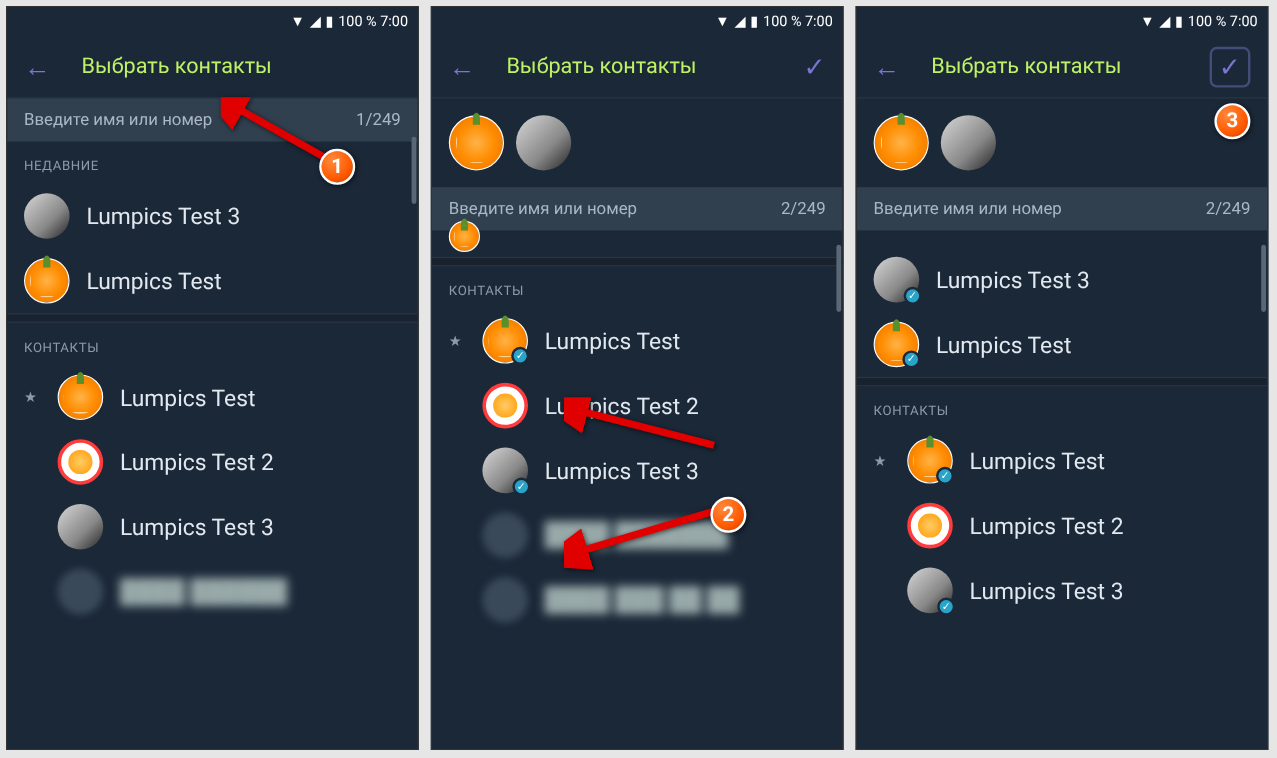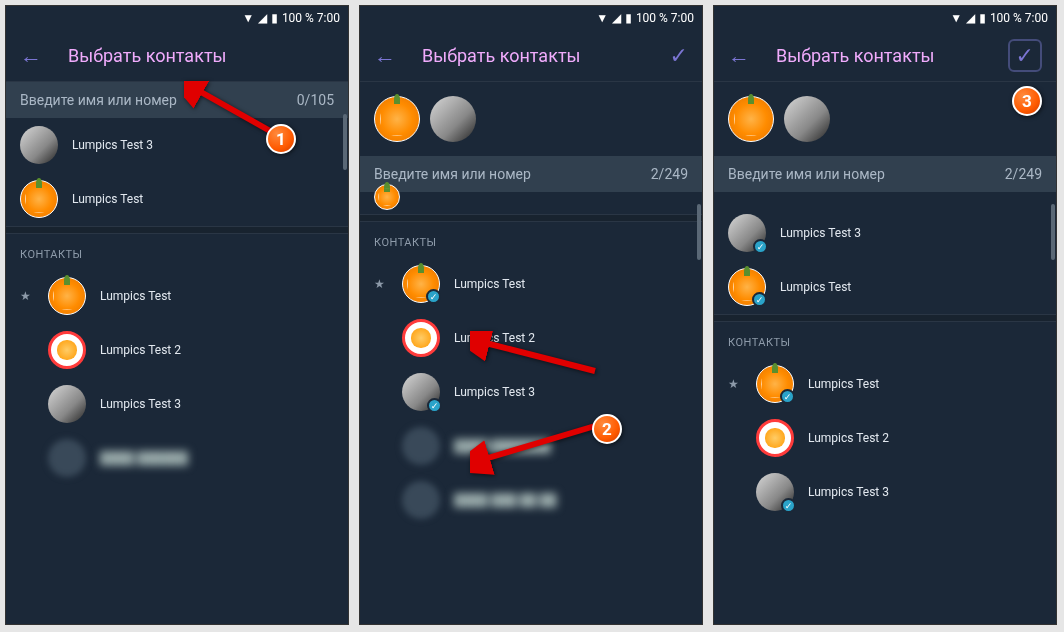--- a/index.html
+++ b/index.html
@@ -36,21 +36,21 @@
   .app-bar {
     height: 52px;
     display: flex;
     align-items: center;
     padding: 0 14px;
     gap: 26px;
     background: #1b2838;
     border-bottom: 1px solid #2a3645;
   }
   .back-arrow { color: #7b75d3; font-size: 22px; cursor: pointer; }
-  .app-title { font-size: 18px; font-weight: 400; color: #f0abfc; flex: 1; }
+  .app-title { font-size: 18px; font-weight: 400; color: #bef264; flex: 1; }
   .confirm-check { color: #7b75d3; font-size: 22px; cursor: pointer; }
   .search-row {
     background: #31404f;
     height: 36px;
     display: flex;
     align-items: center;
     padding: 0 14px;
     color: #aab7c5;
     font-size: 14px;
     justify-content: space-between;
@@ -109,21 +109,21 @@
   .avatar.blur {
     background: #394959; filter: blur(3px);
   }
   .avatar .sel-badge {
     position:absolute; right:-2px; bottom:-2px;
     width:15px; height:15px; border-radius:50%;
     background:#2aa3c9; border:2px solid #1b2838;
     display:flex; align-items:center; justify-content:center;
     color:#fff; font-size:9px;
   }
-  .contact-name { font-size: 12px; color:#e2e8ef; }
+  .contact-name { font-size: 19px; color:#e2e8ef; }
   .contact-name.blur { filter: blur(4px); color:#9aa; }
   .divider { height: 8px; background:#18232f; border-top:1px solid #2a3645; border-bottom:1px solid #2a3645; }
   .selected-row {
     display:flex; gap:10px; padding: 14px;
     align-items:center;
   }
   .selected-row .avatar { width:46px; height:46px; }
   .scroll-thumb {
     position:absolute; right:1px; width:4px; height:56px;
     background:#5a6876; border-radius:2px;
@@ -151,22 +151,23 @@
     <span>◢</span>
     <span>▮</span>
     <span>100 % 7:00</span>
   </div>
   <div class="app-bar">
     <span class="back-arrow">←</span>
     <span class="app-title">Выбрать контакты</span>
   </div>
   <div class="search-row">
     <span class="search-placeholder">Введите имя или номер</span>
-    <span>0/105</span>
-  </div>
+    <span>1/249</span>
+  </div>
+  <div class="section-header">НЕДАВНИЕ</div>
   <div class="contact-row">
     <div class="avatar laptop"></div>
     <div class="contact-name">Lumpics Test 3</div>
   </div>
   <div class="contact-row">
     <div class="avatar orange">
         <div class="segments"></div>
       </div>
     <div class="contact-name">Lumpics Test</div>
   </div>

